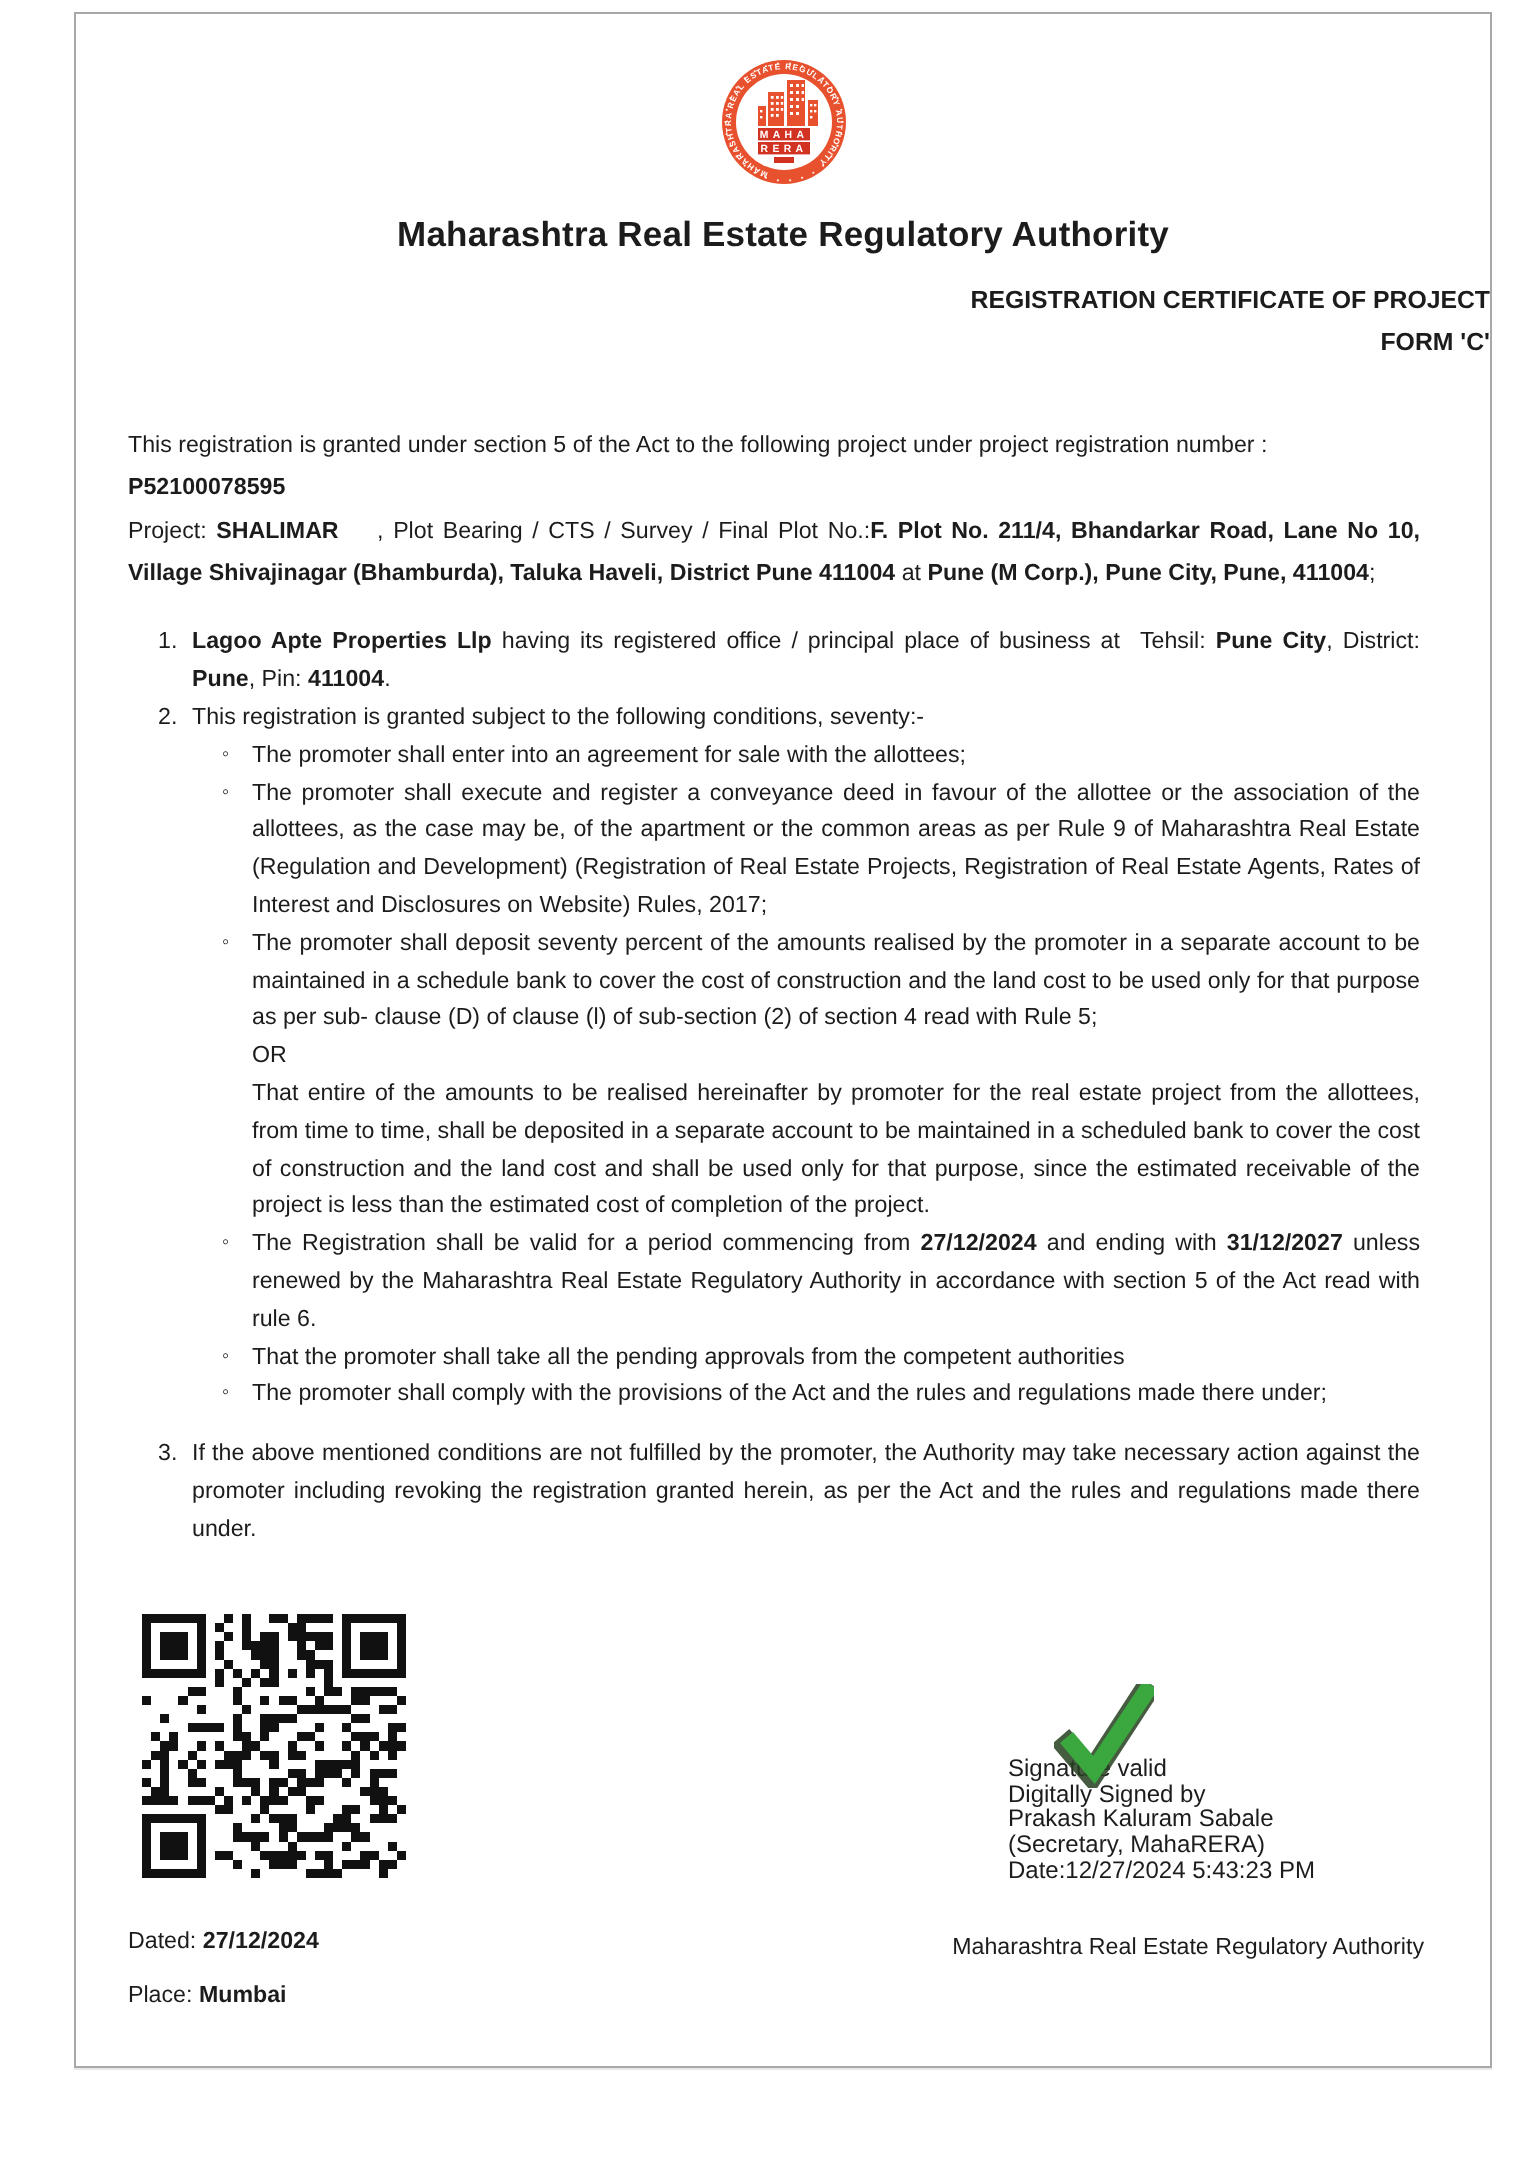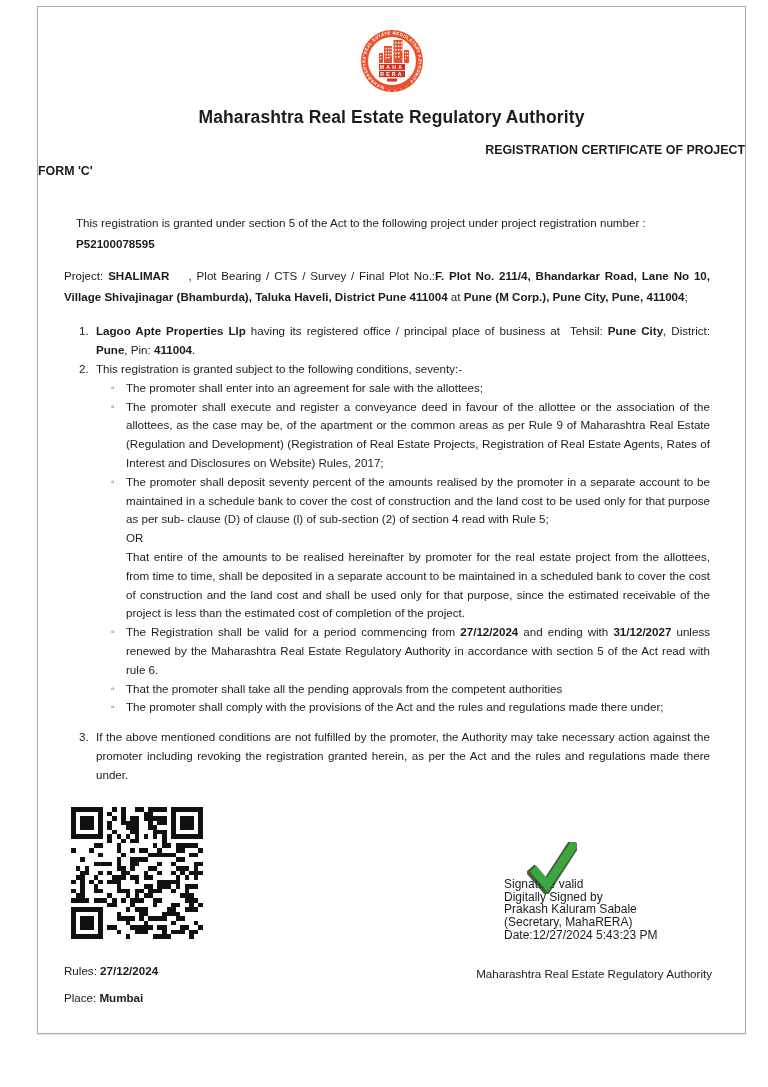--- a/index.html
+++ b/index.html
@@ -5,25 +5,25 @@
   html,body{margin:0;padding:0;background:#ffffff;width:768px;height:1087px;overflow:hidden;
     font-family:"Liberation Sans","DejaVu Sans",sans-serif;color:#1c1c1c;}
   .page{position:absolute;left:37px;top:6px;width:707px;height:1026px;background:#fff;
     border:1px solid #a8a8a8;box-shadow:0 1px 0 #e8e8e8;}
   .b{font-weight:bold;}
   .i{}
 
   .logo-wrap{text-align:center;margin-top:22px;height:64px;}
   .authority-title{text-align:center;font-weight:bold;font-size:17.5px;margin-top:14px;letter-spacing:.1px;}
   .cert-title{text-align:right;font-weight:bold;font-size:12.4px;margin-top:15px;}
-  .form-label{text-align:left;font-weight:bold;font-size:12.4px;margin-top:7px;}
+  .form-label{text-align:right;font-weight:bold;font-size:12.4px;margin-top:7px;}
   .rule-ref{text-align:center;font-size:11.6px;margin-top:7px;}
 
   .content{margin:35px 35px 0 26px;font-size:11.6px;line-height:20.6px;text-align:justify;}
-  .intro-para{margin:12px;}
+  .intro-para{margin:0;}
   .project-para{margin:2px 0 0 0;}
 
   .list{margin-top:15px;line-height:18.8px;}
   .num-item{display:flex;padding-left:15px;}
   .num-item .num{width:17px;flex:0 0 17px;}
   .num-item .num-body{flex:1;text-align:justify;}
   .item3{margin-top:11px;}
   .bullet{display:flex;padding-left:15px;}
   .bmark{width:15px;flex:0 0 15px;font-size:10px;}
   .bmark::before{content:"\25E6";}
@@ -572,20 +572,20 @@
     <div>Prakash Kaluram Sabale</div>
     <div>(Secretary, MahaRERA)</div>
     <div>Date:12/27/2024 5:43:23 PM</div>
   </div>
   <svg class="sig-check" viewBox="0 0 50 52" xmlns="http://www.w3.org/2000/svg">
     <path d="M7 31 L19 45 L45 5" fill="none" stroke="#26401f" stroke-width="12" stroke-linecap="square" stroke-linejoin="miter" opacity="0.85"></path>
     <path d="M9 30 L20 43 L46 4" fill="none" stroke="#3aa83f" stroke-width="8.5" stroke-linecap="square" stroke-linejoin="miter"></path>
   </svg>
 
   <div class="footer-left">
-    <div><span>Rules: </span><span class="b">27/12/2024</span></div>
+    <div><span>Dated: </span><span class="b">27/12/2024</span></div>
     <div><span>Place: </span><span class="b">Mumbai</span></div>
   </div>
   <div class="footer-right">
     <div>Maharashtra Real Estate Regulatory Authority</div>
   </div>
 
 </div>
 
 </body></html>

